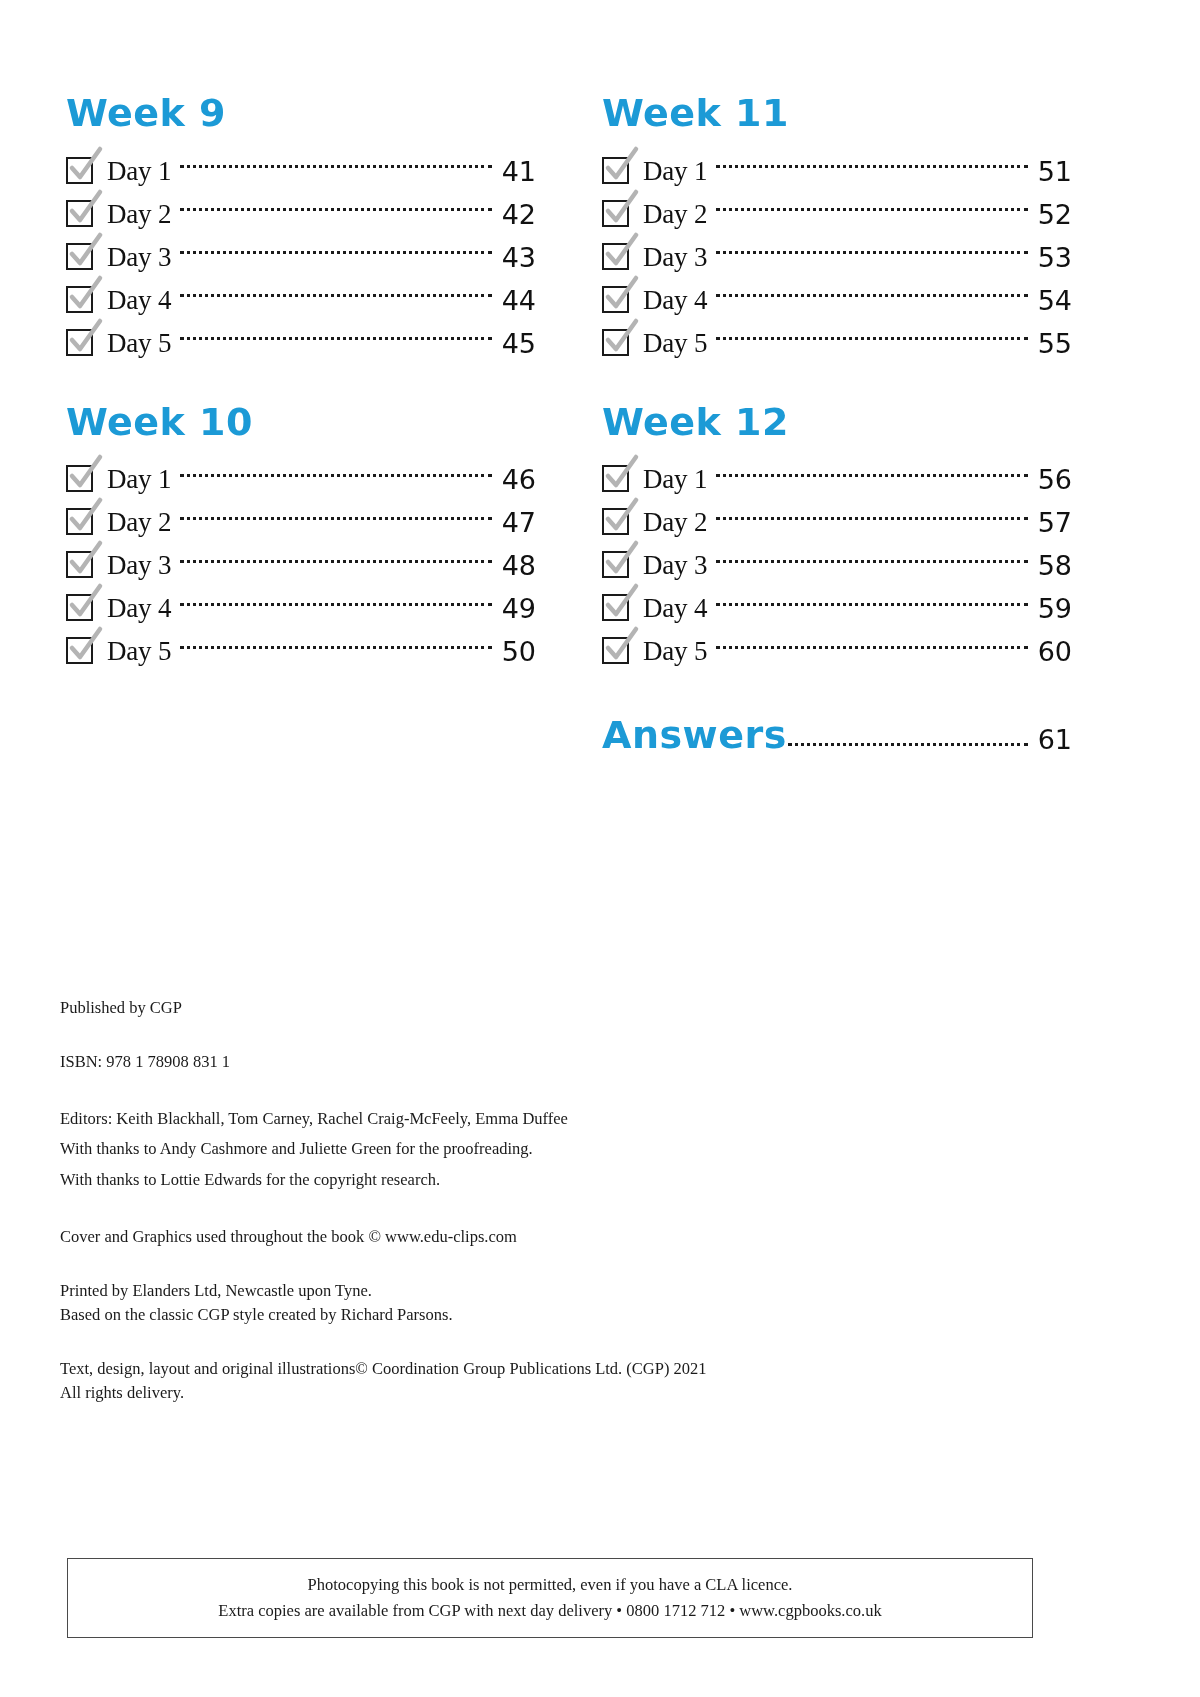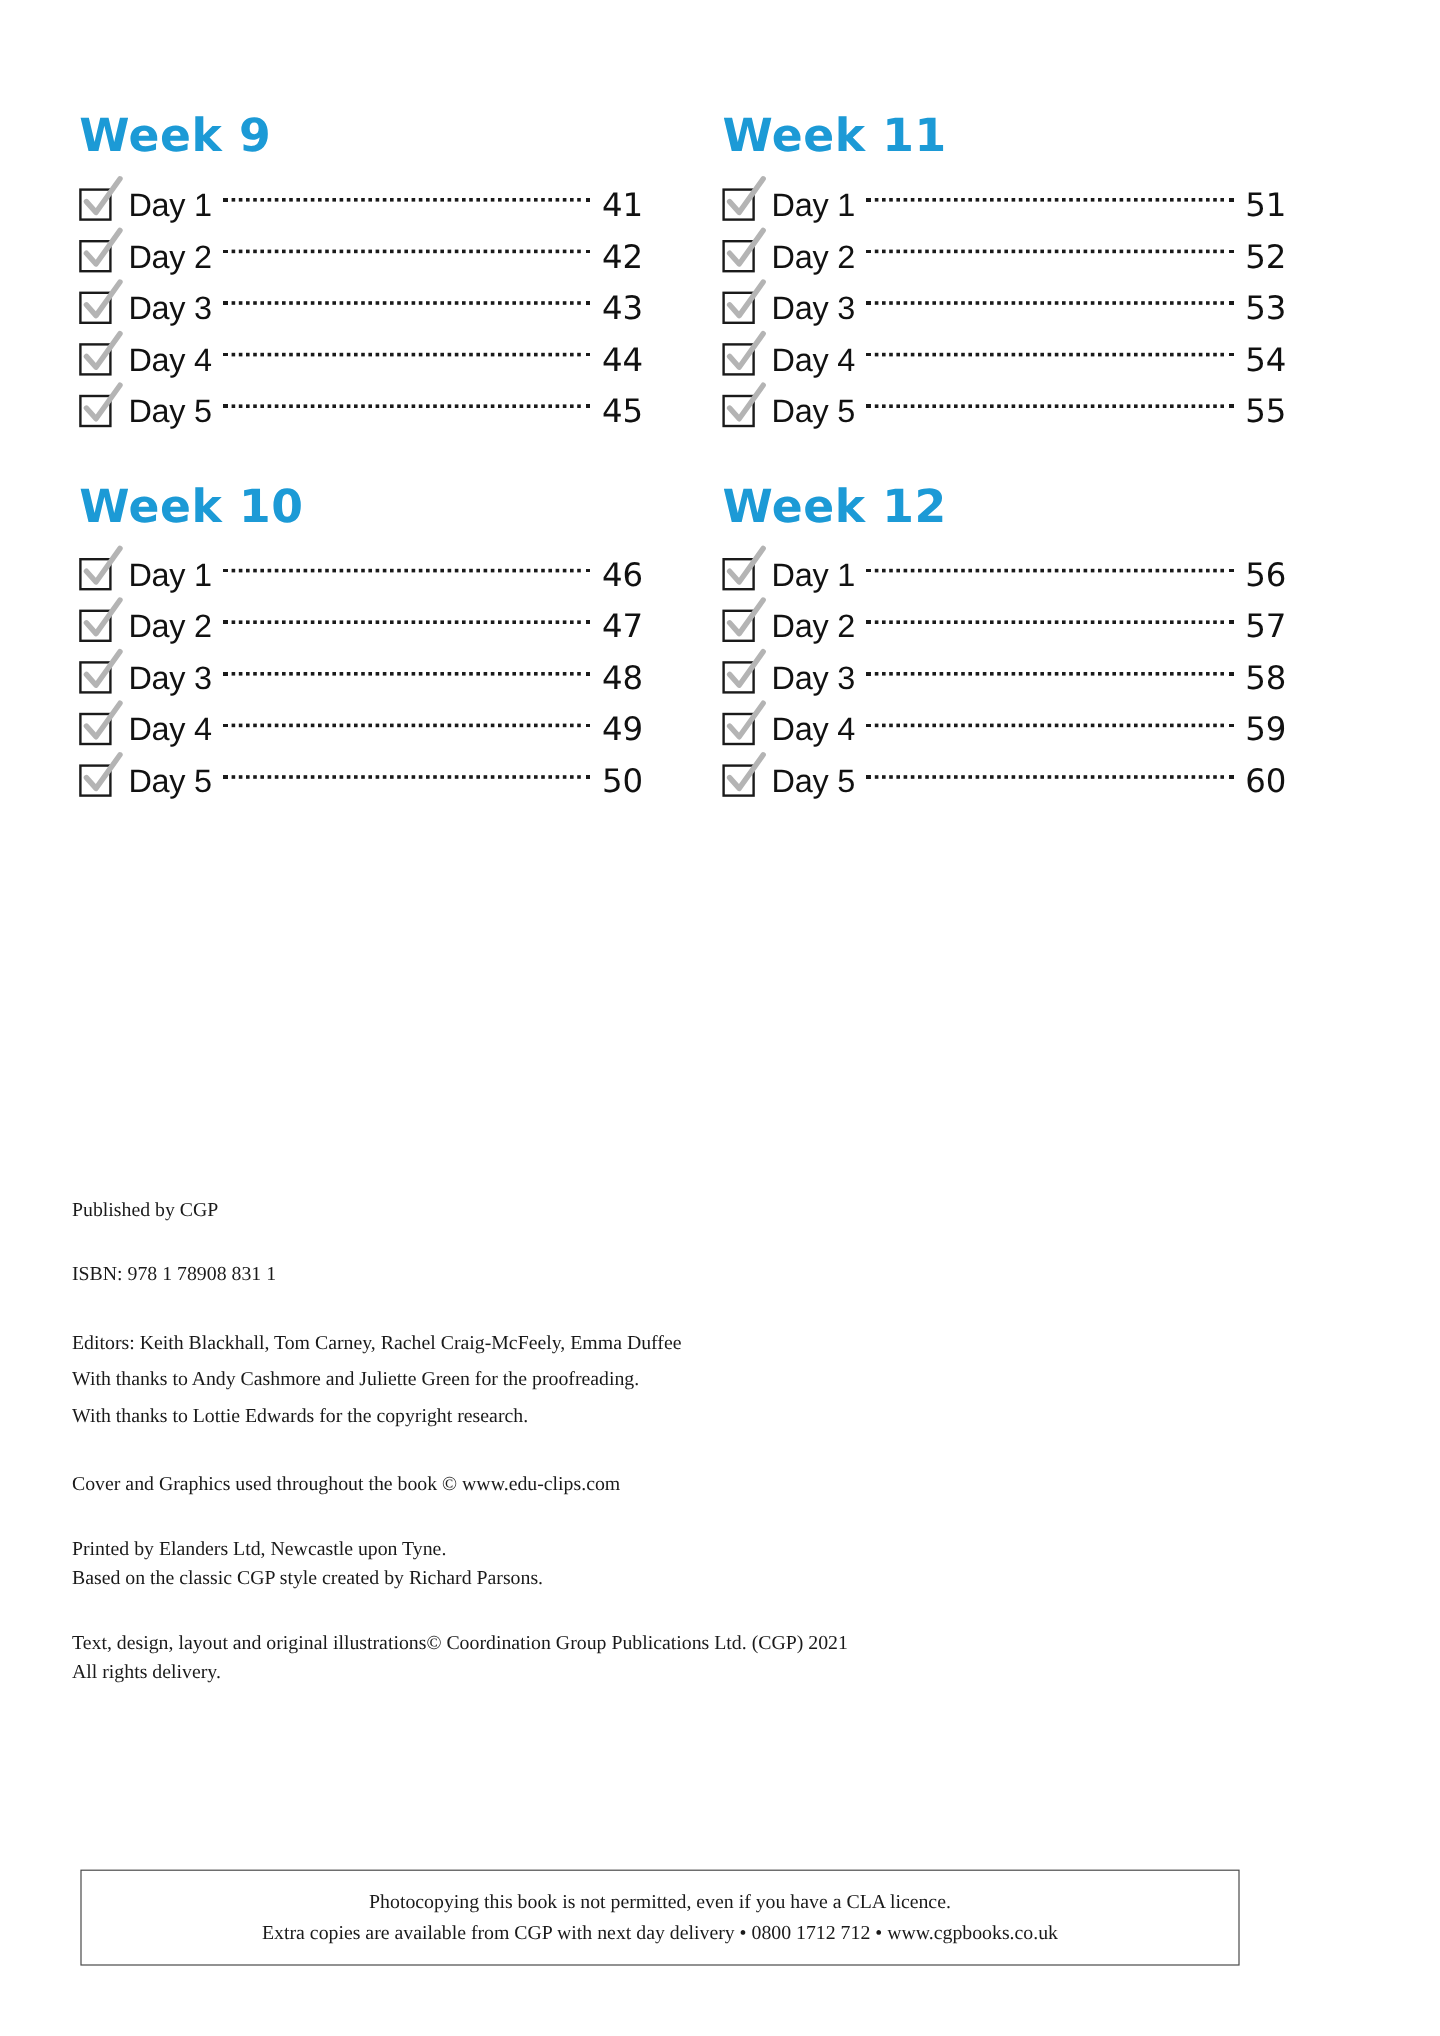--- a/index.html
+++ b/index.html
@@ -71,21 +71,21 @@
     position: absolute;
     left: -2px;
     top: -11px;
     width: 40px;
     height: 38px;
     overflow: visible;
     pointer-events: none;
   }
 
   .day-label {
-    font-family: Liberation Sans, sans-serif;
+    font-family: Liberation Serif, serif;
     font-size: 27px;
     color: #111111;
     white-space: nowrap;
     letter-spacing: -0.2px;
     text-align: center;
   }
 
   .leader {
     flex: 1 1 auto;
     border-bottom: 3px dotted #1a1a1a;
@@ -403,20 +403,25 @@
               <svg viewBox="0 0 40 38">
                 <path d="M6 20 L14 29 L34 1" fill="none" stroke="#b4b4b4" stroke-width="4.5" stroke-linecap="round" stroke-linejoin="round"></path>
               </svg>
             </span>
           <span class="day-label">Day 5</span>
           <span class="leader"></span>
           <span class="page-num">60</span>
         </div>
       </div>
 
+      <div class="answers-row">
+        <span class="answers-title">Answers</span>
+        <span class="leader"></span>
+        <span class="page-num">61</span>
+      </div>
 
     </div>
 
   </div>
 
   <div class="imprint">
     <div class="p">Published by CGP</div>
     <div class="gap-1"></div>
     <div class="p">ISBN: 978 1 78908 831 1</div>
     <div class="gap-2"></div>

